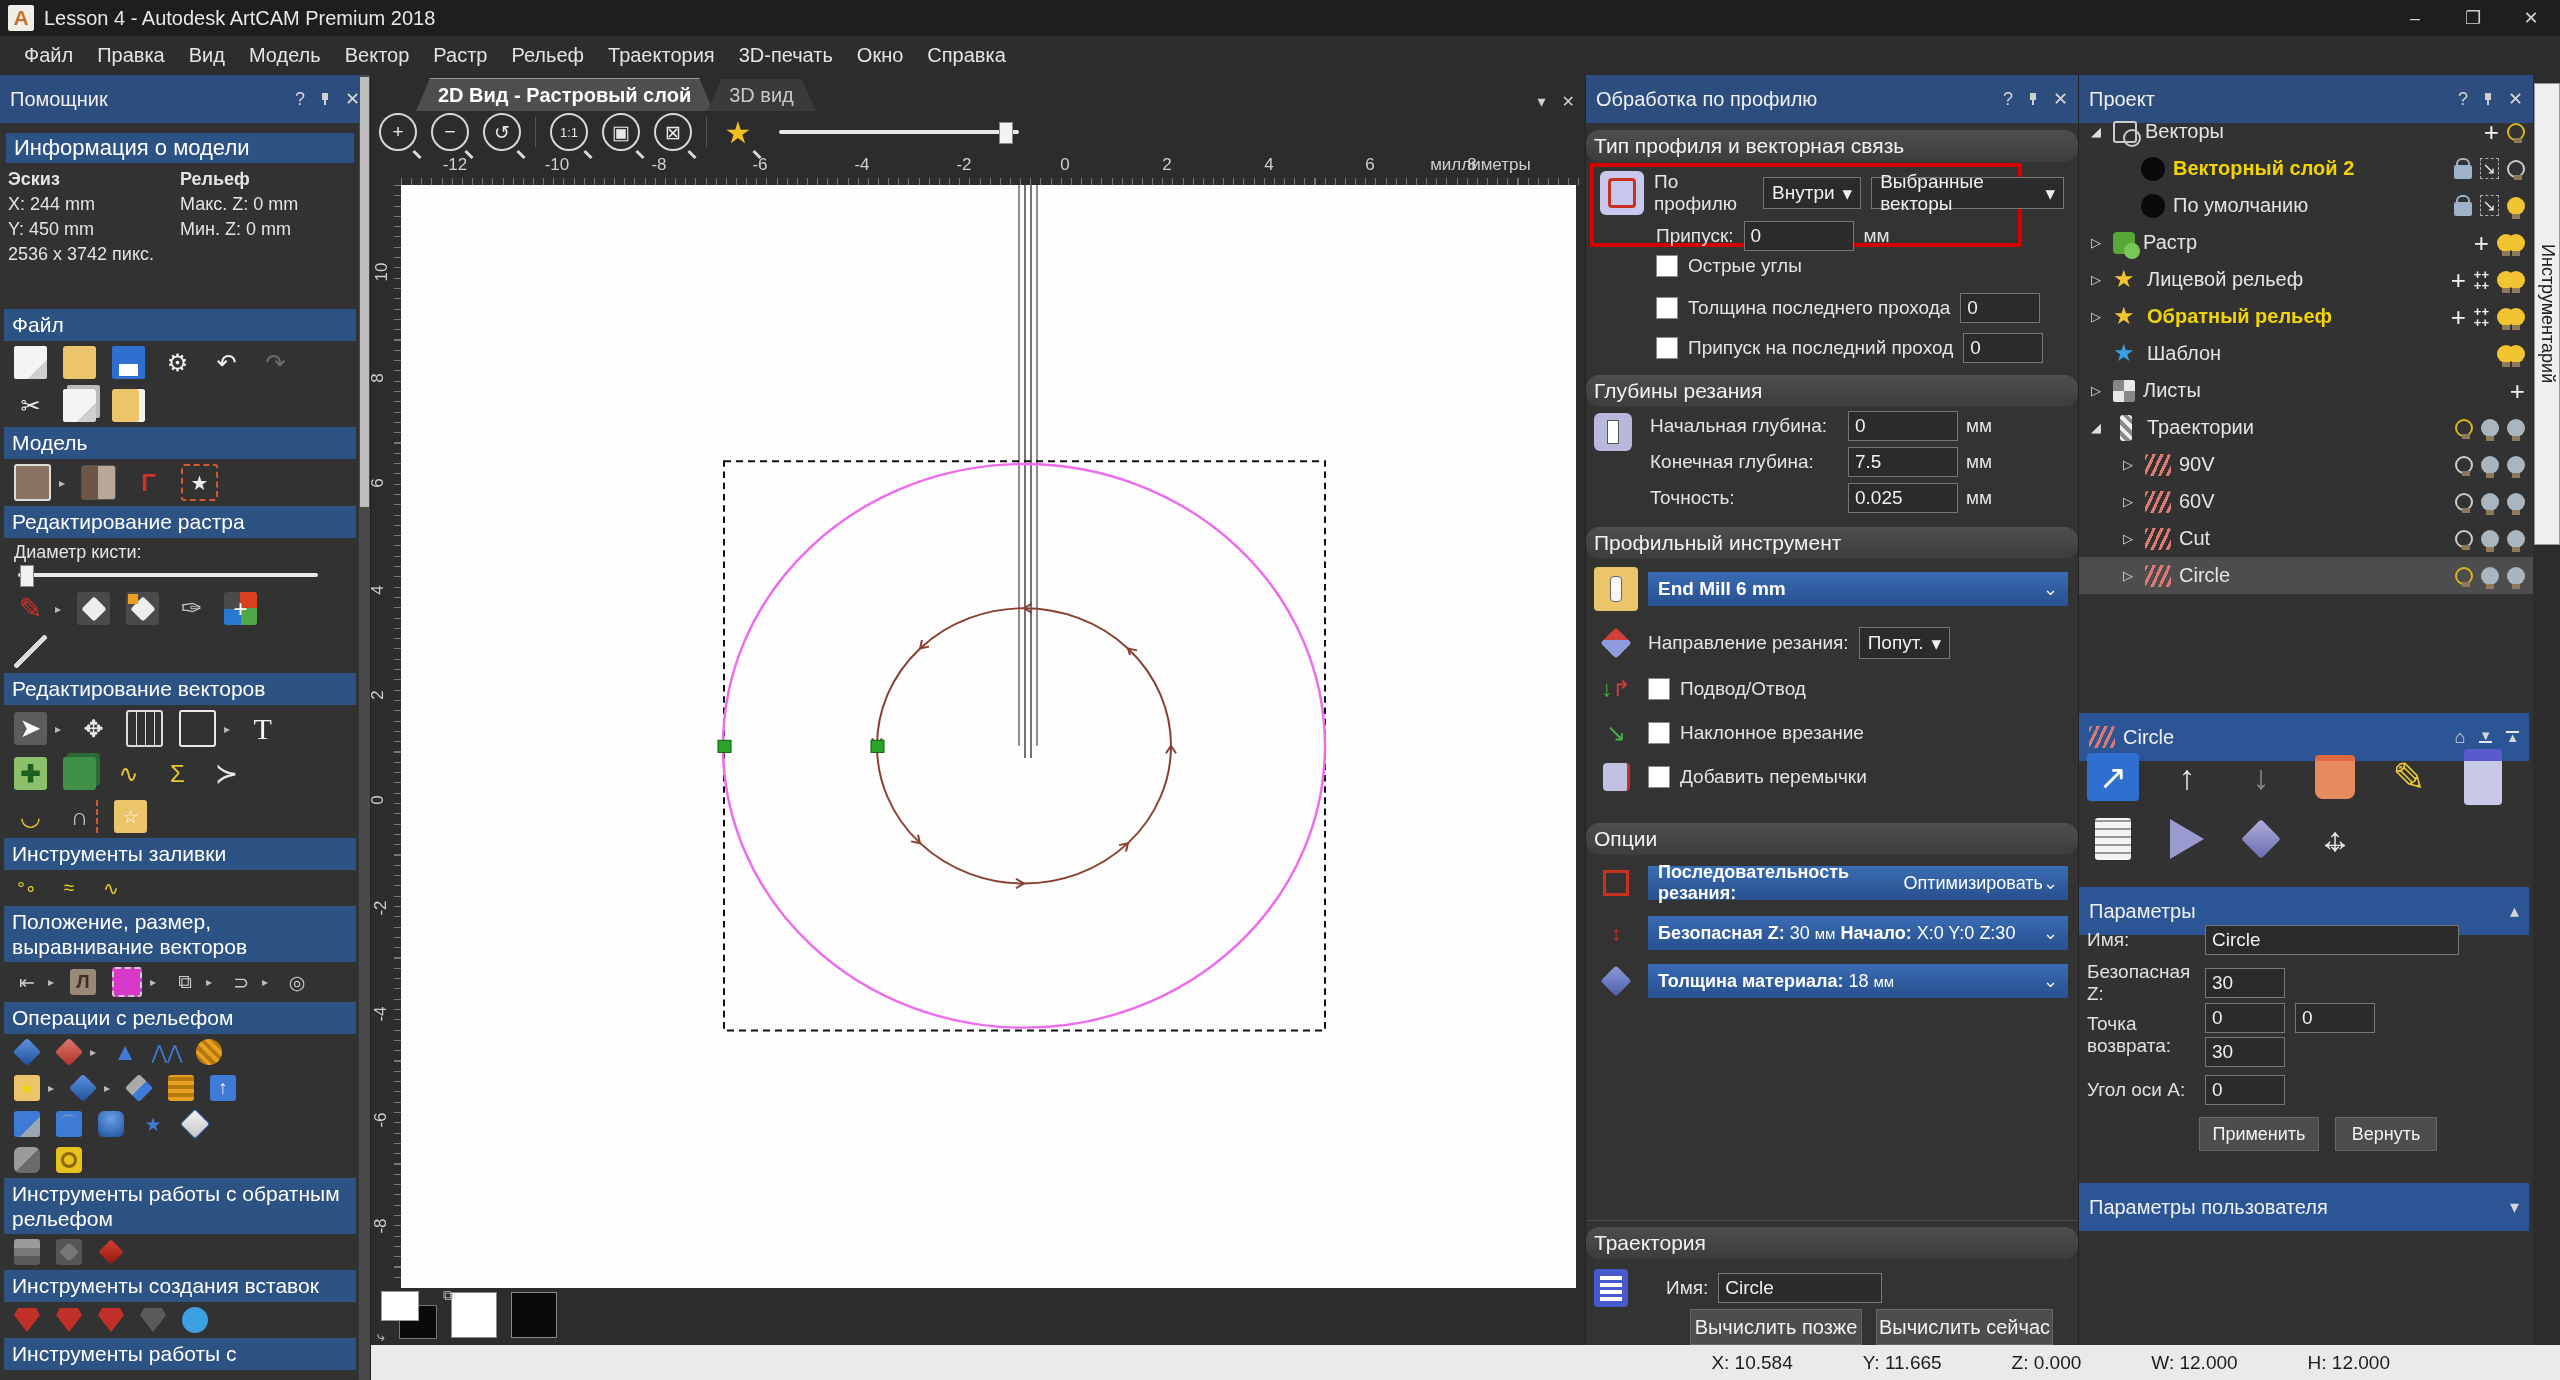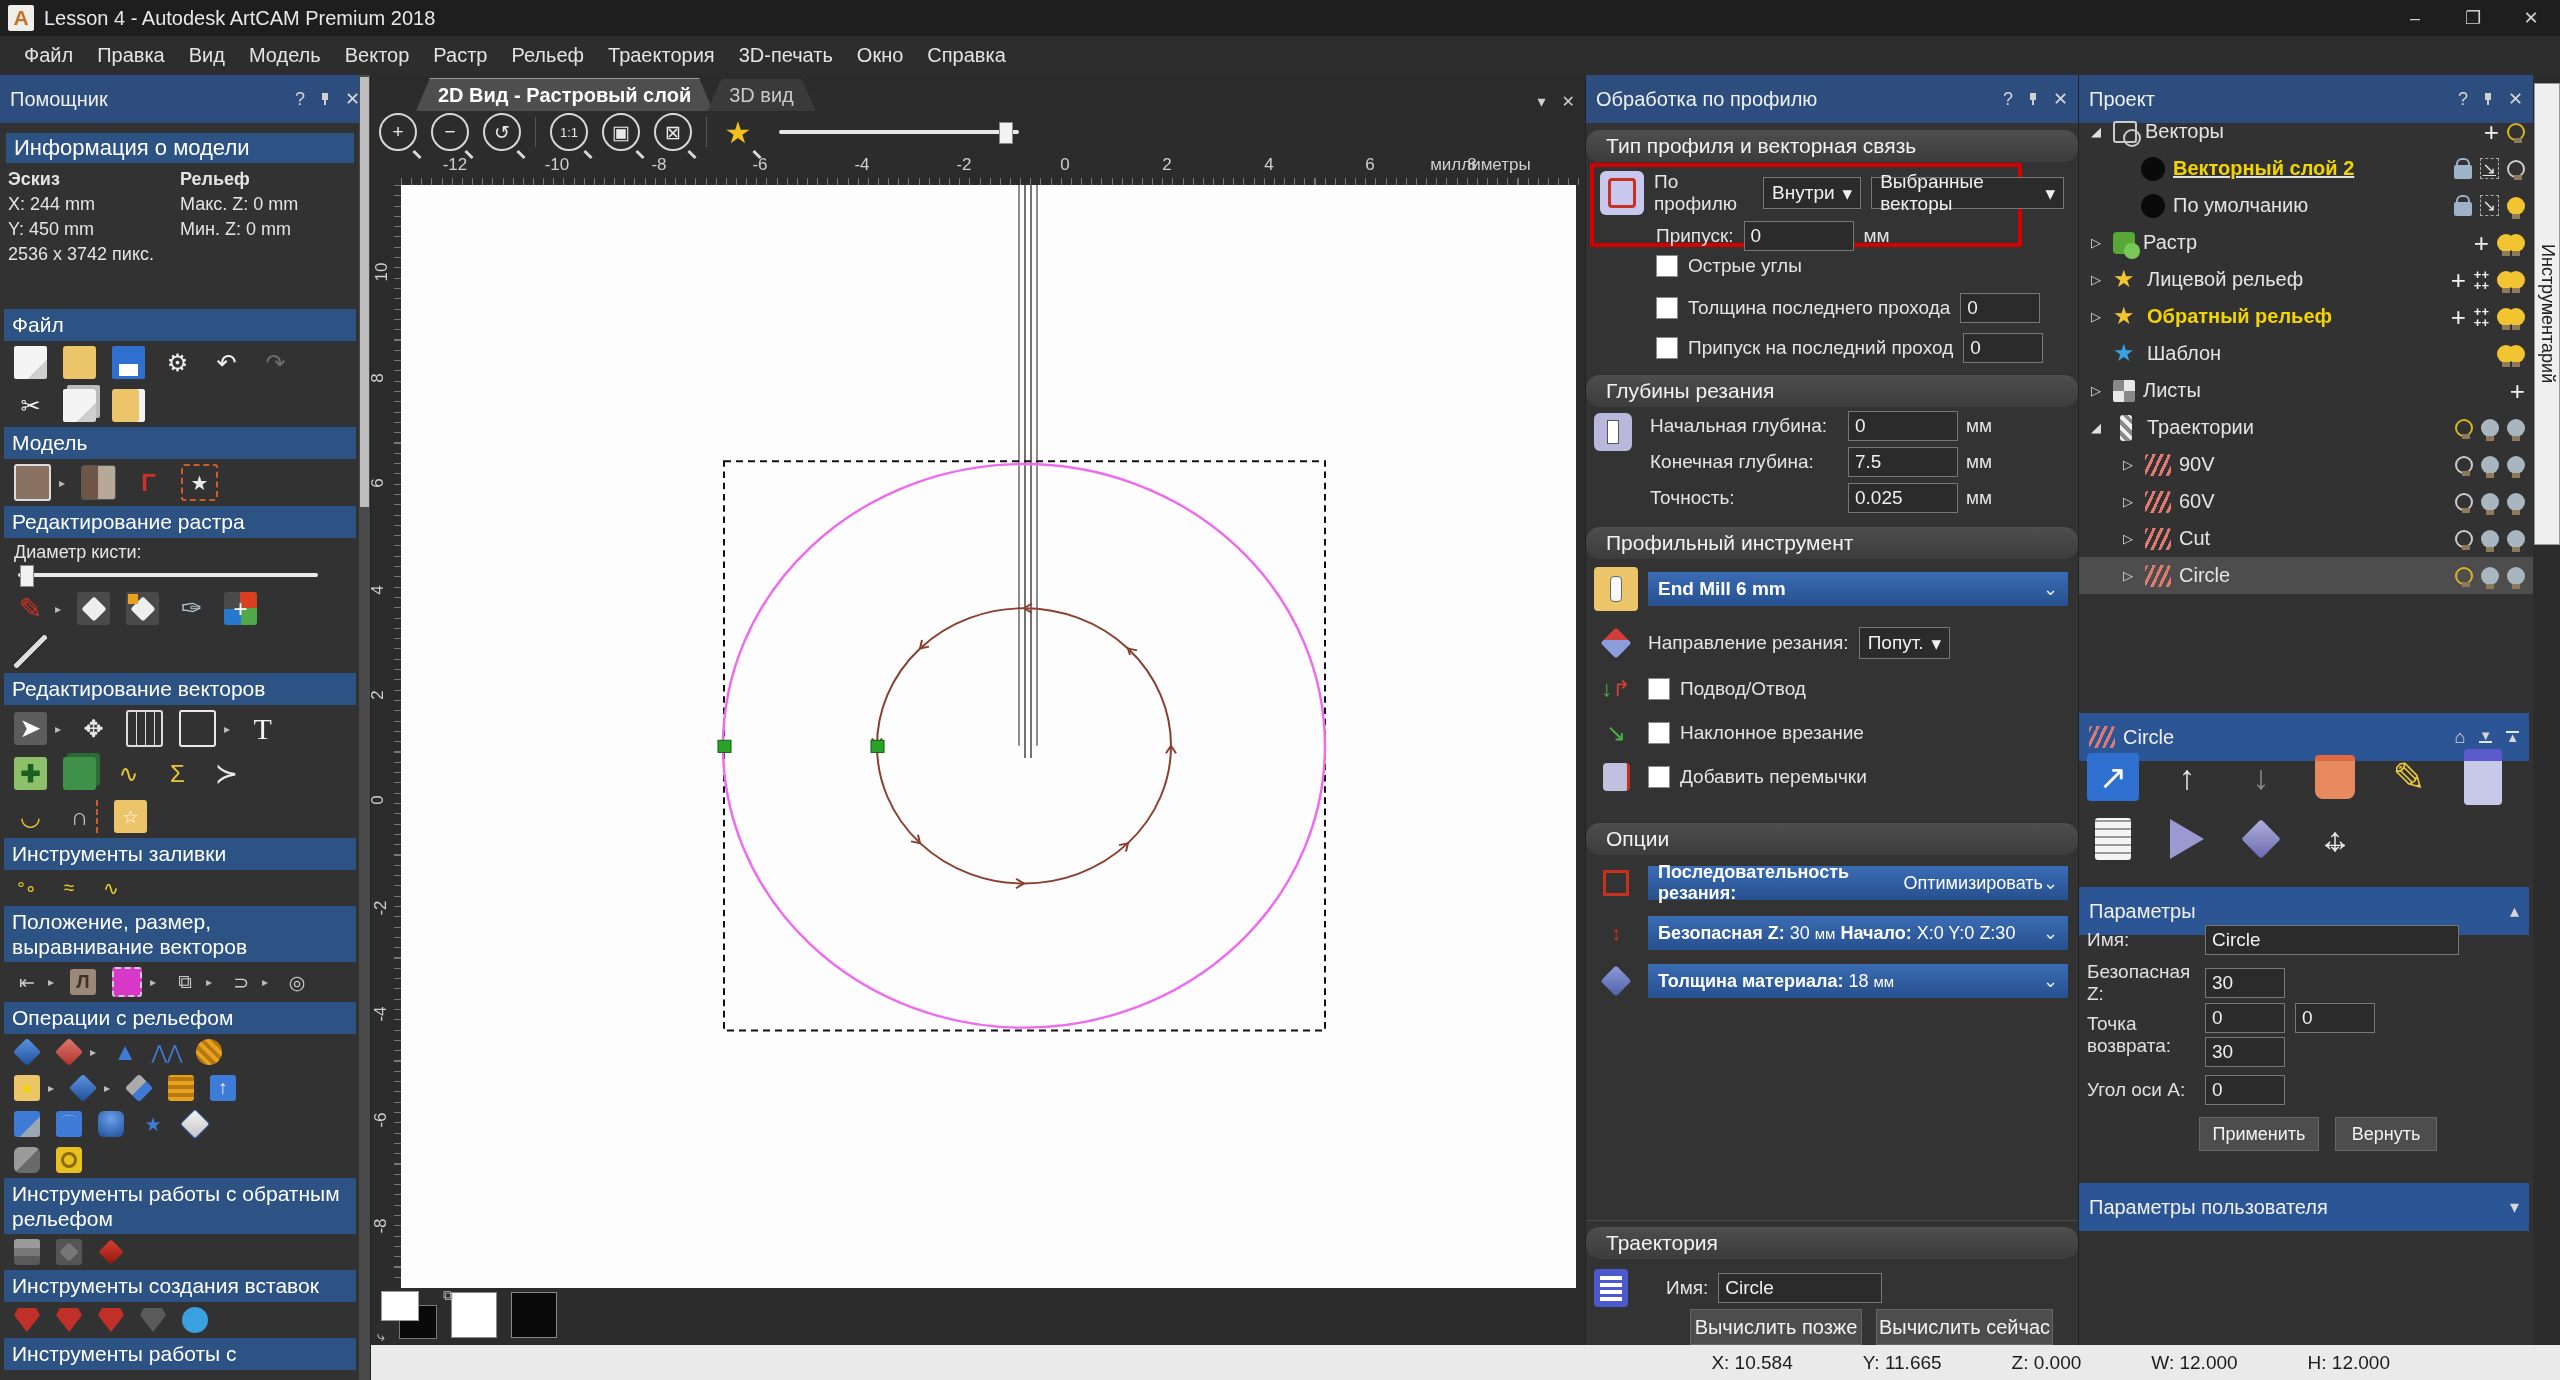--- a/index.html
+++ b/index.html
@@ -14,21 +14,21 @@
   .winbtn{width:58px;height:36px;display:flex;align-items:center;justify-content:center;font-size:18px;color:#cfcfcf;}
   .menubar{position:absolute;left:0;top:36px;right:0;height:39px;background:#2d2d2d;display:flex;align-items:center;padding-left:12px;border-bottom:1px solid #232323;}
   .menu-item{padding:0 12px;font-size:20px;color:#e3e3e3;}
   
   .ptitle{height:32px;background:#2c4d7e;display:flex;align-items:center;padding:8px 10px;font-size:20px;color:#f0f0f0;}
   .ptitle .sp{margin-left:auto;display:flex;align-items:center;gap:14px;color:#d6d6d6;font-size:18px;}
   .pin{width:12px;height:14px;position:relative;}
   .pin::before{content:"";position:absolute;left:3px;top:1px;width:6px;height:7px;background:#cfcfcf;}
   .pin::after{content:"";position:absolute;left:5.5px;top:8px;width:2px;height:5px;background:#cfcfcf;}
   .sechead{background:#2d5384;color:#fff;font-size:21px;padding:3px 8px;line-height:26px;}
-  .gsechead{background:linear-gradient(#4e4e4e,#3c3c3c);color:#f2f2f2;font-size:21px;padding:4px 20px;border-radius:14px;}
+  .gsechead{background:linear-gradient(#4e4e4e,#3c3c3c);color:#f2f2f2;font-size:21px;padding:4px 8px;border-radius:14px;}
   .bluebar{background:linear-gradient(#3a6cb4,#27508e);color:#fff;font-weight:bold;font-size:19px;
            display:flex;align-items:center;padding:0 10px;height:34px;}
   .bluebar .chev{margin-left:auto;font-weight:normal;font-size:18px;color:#e8f0ff;}
   .cb{width:20px;height:20px;background:#fff;border:1px solid #888;flex:0 0 auto;}
   .tinput{background:#2b2b2b;border:1px solid #777;color:#f0f0f0;font-size:19px;padding:2px 6px;height:24px;
           font-family:"Liberation Sans",sans-serif;}
   .dd{background:#2b2b2b;border:1px solid #777;color:#f0f0f0;font-size:19px;display:inline-flex;align-items:center;gap:8px;padding:2px 8px;height:26px;}
   .btn{background:#4d4d4d;border:1px solid #666;color:#f2f2f2;font-size:20px;display:flex;align-items:center;justify-content:center;}
   .row{display:flex;align-items:center;gap:10px;}
   
@@ -605,21 +605,21 @@
         <span class="caret">◢</span>
         <span class="ti" style="border:2px solid #ccc;border-radius:3px;width:20px;height:18px;">
             <span style="position:absolute;right:-6px;bottom:-6px;width:14px;height:14px;border:2px solid #ccc;border-radius:50%;"></span>
           </span>
         <span>Векторы</span>
         <span class="right">
           <span class="plus">+</span>
           <span class="bulb outline y"></span>
         </span>
       </div>
-      <div class="trow" style="padding-left:62px;text-decoration:underline;">
+      <div class="trow" style="padding-left:62px;">
         <span class="ti" style="background:#0a0a0a;border-radius:50%;width:24px;height:24px;"></span>
         <span style="color:#f2d400;font-weight:bold;">Векторный слой 2</span>
         <span class="right">
           <span class="lockic"></span>
           <span style="color:#e8e8e8;font-size:16px;border:1px dashed #aaa;padding:0 2px;">↘</span>
           <span class="bulb outline"></span>
         </span>
       </div>
       <div class="trow" style="padding-left:62px;">
         <span class="ti" style="background:#0a0a0a;border-radius:50%;width:24px;height:24px;"></span>

